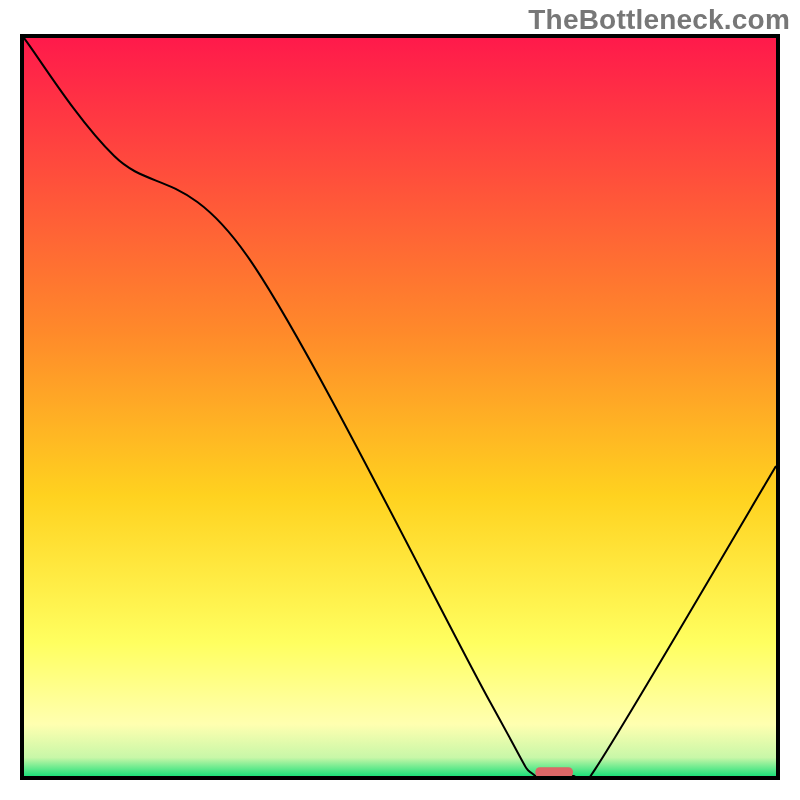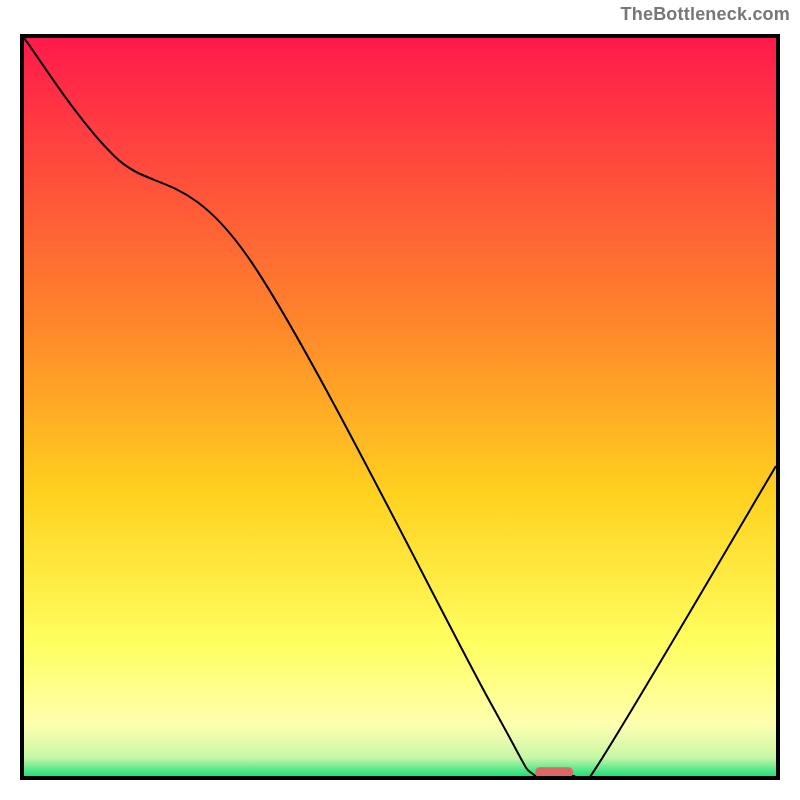--- a/index.html
+++ b/index.html
@@ -12,21 +12,21 @@
   }
   .wrap {
     position: relative;
     width: 800px;
     height: 800px;
   }
   .watermark {
     position: absolute;
     top: 4px;
     right: 10px;
-    font-size: 18px;
+    font-size: 28px;
     font-weight: 600;
     color: #777;
     letter-spacing: 0.2px;
   }
   .plot-outer {
     position: absolute;
     left: 20px;
     top: 34px;
     width: 760px;
     height: 746px;

